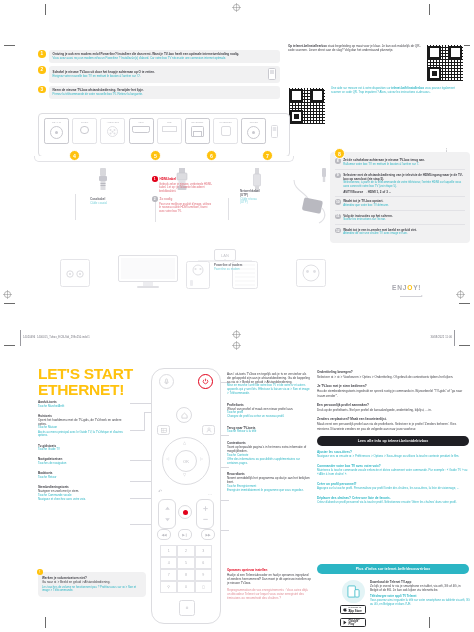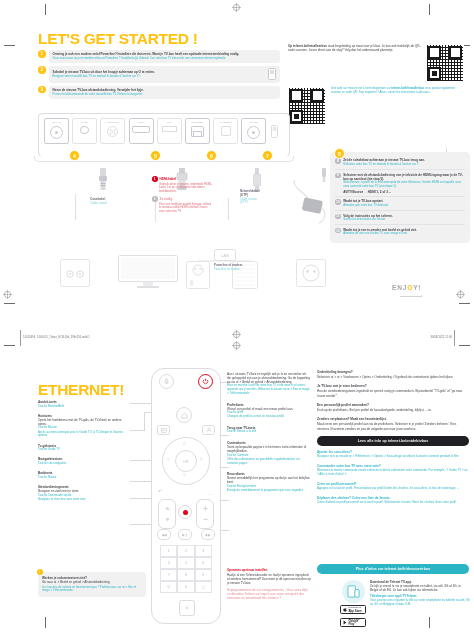--- a/index.html
+++ b/index.html
@@ -204,21 +204,20 @@
 
   <div class="proof-rule" style="left:20px;top:330px;height:16px;"></div>
   <div class="proof-rule" style="left:454px;top:330px;height:16px;"></div>
   <div class="proofline" style="left:23px;top:336px;">14020496_1400015_Tvbox_ECB-Std_299x250.indd  1</div>
   <div class="proofline" style="right:22px;top:336px;">30/08/2022  11:06</div>
   <div class="sidecode" style="left:445px;top:148px;">14020496</div>
 </div>
 
 <div class="page" id="page1">
 
-  <h1 class="title hero">LET'S GET STARTED !</h1>
 
   <div class="steps">
     <div class="step">
       <div class="num">1</div>
       <div class="stepbody">
         <div class="nl">Ontving je ook een modem en/of Powerline? Installeer die dan eerst. Want je TV-box heeft een optimale internetverbinding nodig.</div>
         <div class="fr">Vous avez aussi reçu un modem et/ou un Powerline ? Installez-le(s) d'abord. Car votre box TV nécessite une connexion internet optimale.</div>
       </div>
     </div>
     <div class="step">
@@ -496,21 +495,21 @@
     </div>
   </div>
 
   <div class="enjoy"><span style="color:#a8a8b0;">ENJ</span><span>O</span><span style="color:#a8a8b0;">Y!</span></div>
   <div class="enjoy-rule"></div>
 </div>
 
 <div class="page" id="page2">
 
   <h1 class="title hero">
-    <br>
+    <span>LET'S START</span><br>
     <span>ETHERNET!</span>
   </h1>
 
   <div class="leftlist">
     <div class="lbl">
       <div class="nl">Aan/uit-toets</div>
       <div class="fr">Touche Marche/Arrêt</div>
     </div>
     <div class="lbl">
       <div class="nl">Huistoets</div>

